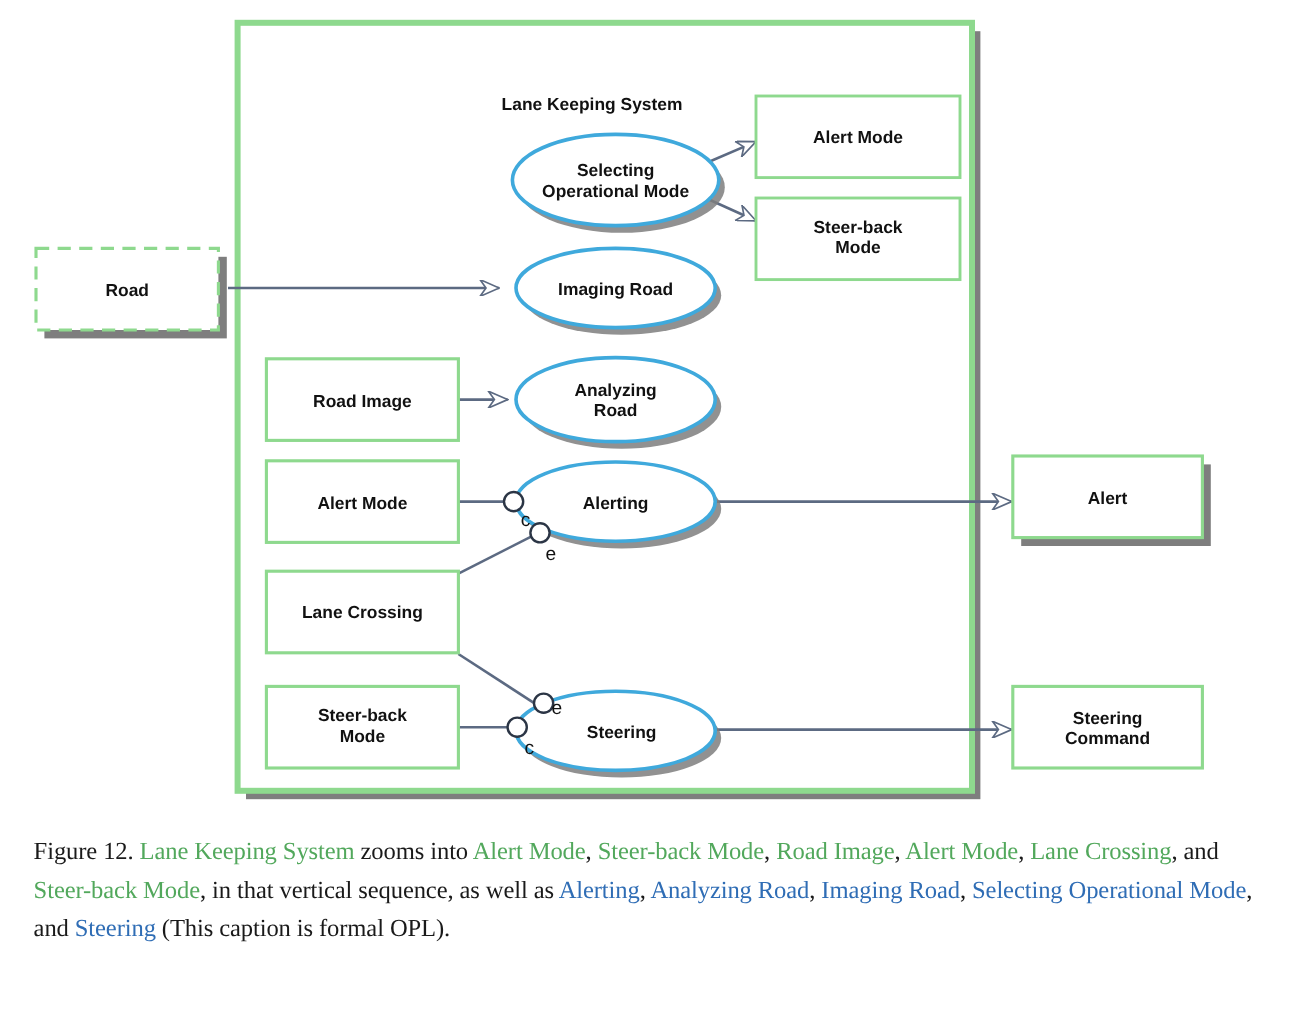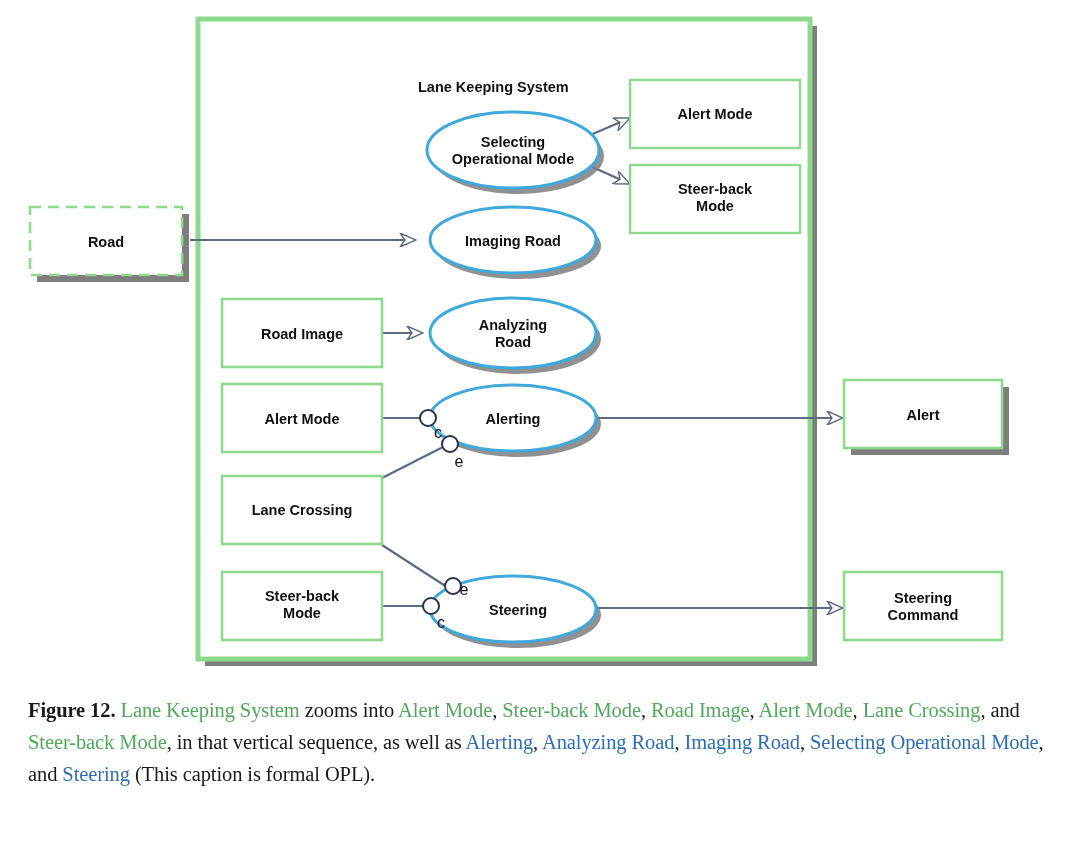--- a/index.html
+++ b/index.html
@@ -9,21 +9,21 @@
   }
   #figure{position:absolute;left:0;top:0;width:1074px;height:690px;}
   #figure svg{display:block;}
 
   .cap-wrap{
     position:absolute;left:28px;top:694px;width:1020px;
     font-family:"Liberation Serif", serif;
     font-size:20.5px;line-height:32px;color:#1a1a1a;
     letter-spacing:-0.1px;
   }
-  .cap-wrap b{font-weight:bold;margin-top:36px;}
+  .cap-wrap b{font-weight:normal;margin-top:36px;}
   .g{color:#52a85c;}
   .b{color:#2f6db5;}
 </style>
 </head>
 <body>
 
 <div id="figure">
 <svg width="1074" height="690" viewBox="0 0 1074 690" xmlns="http://www.w3.org/2000/svg">
   <defs>
     <marker id="openArrow" markerWidth="18" markerHeight="14" refX="17" refY="7" orient="auto" markerUnits="userSpaceOnUse">

